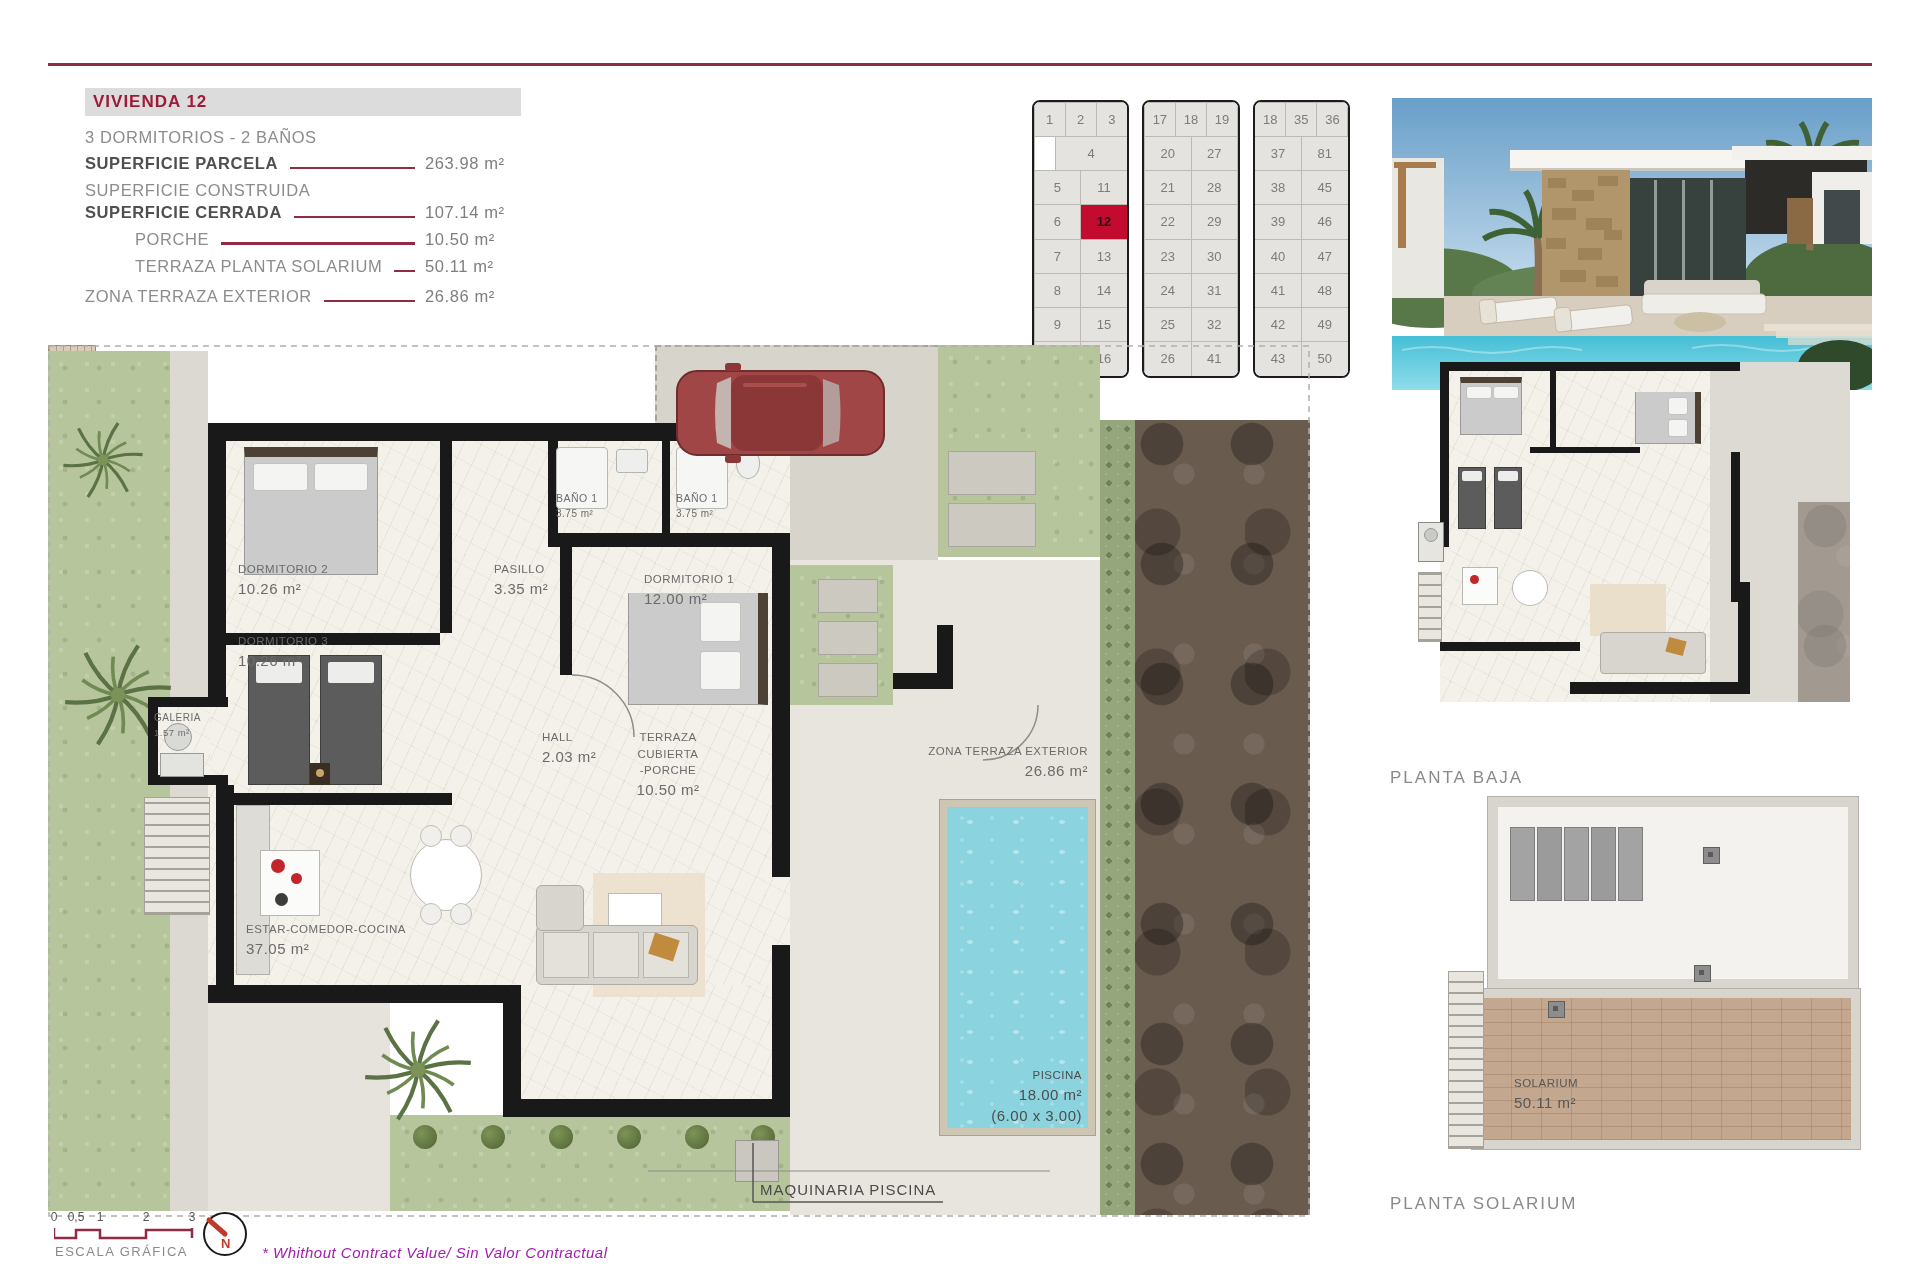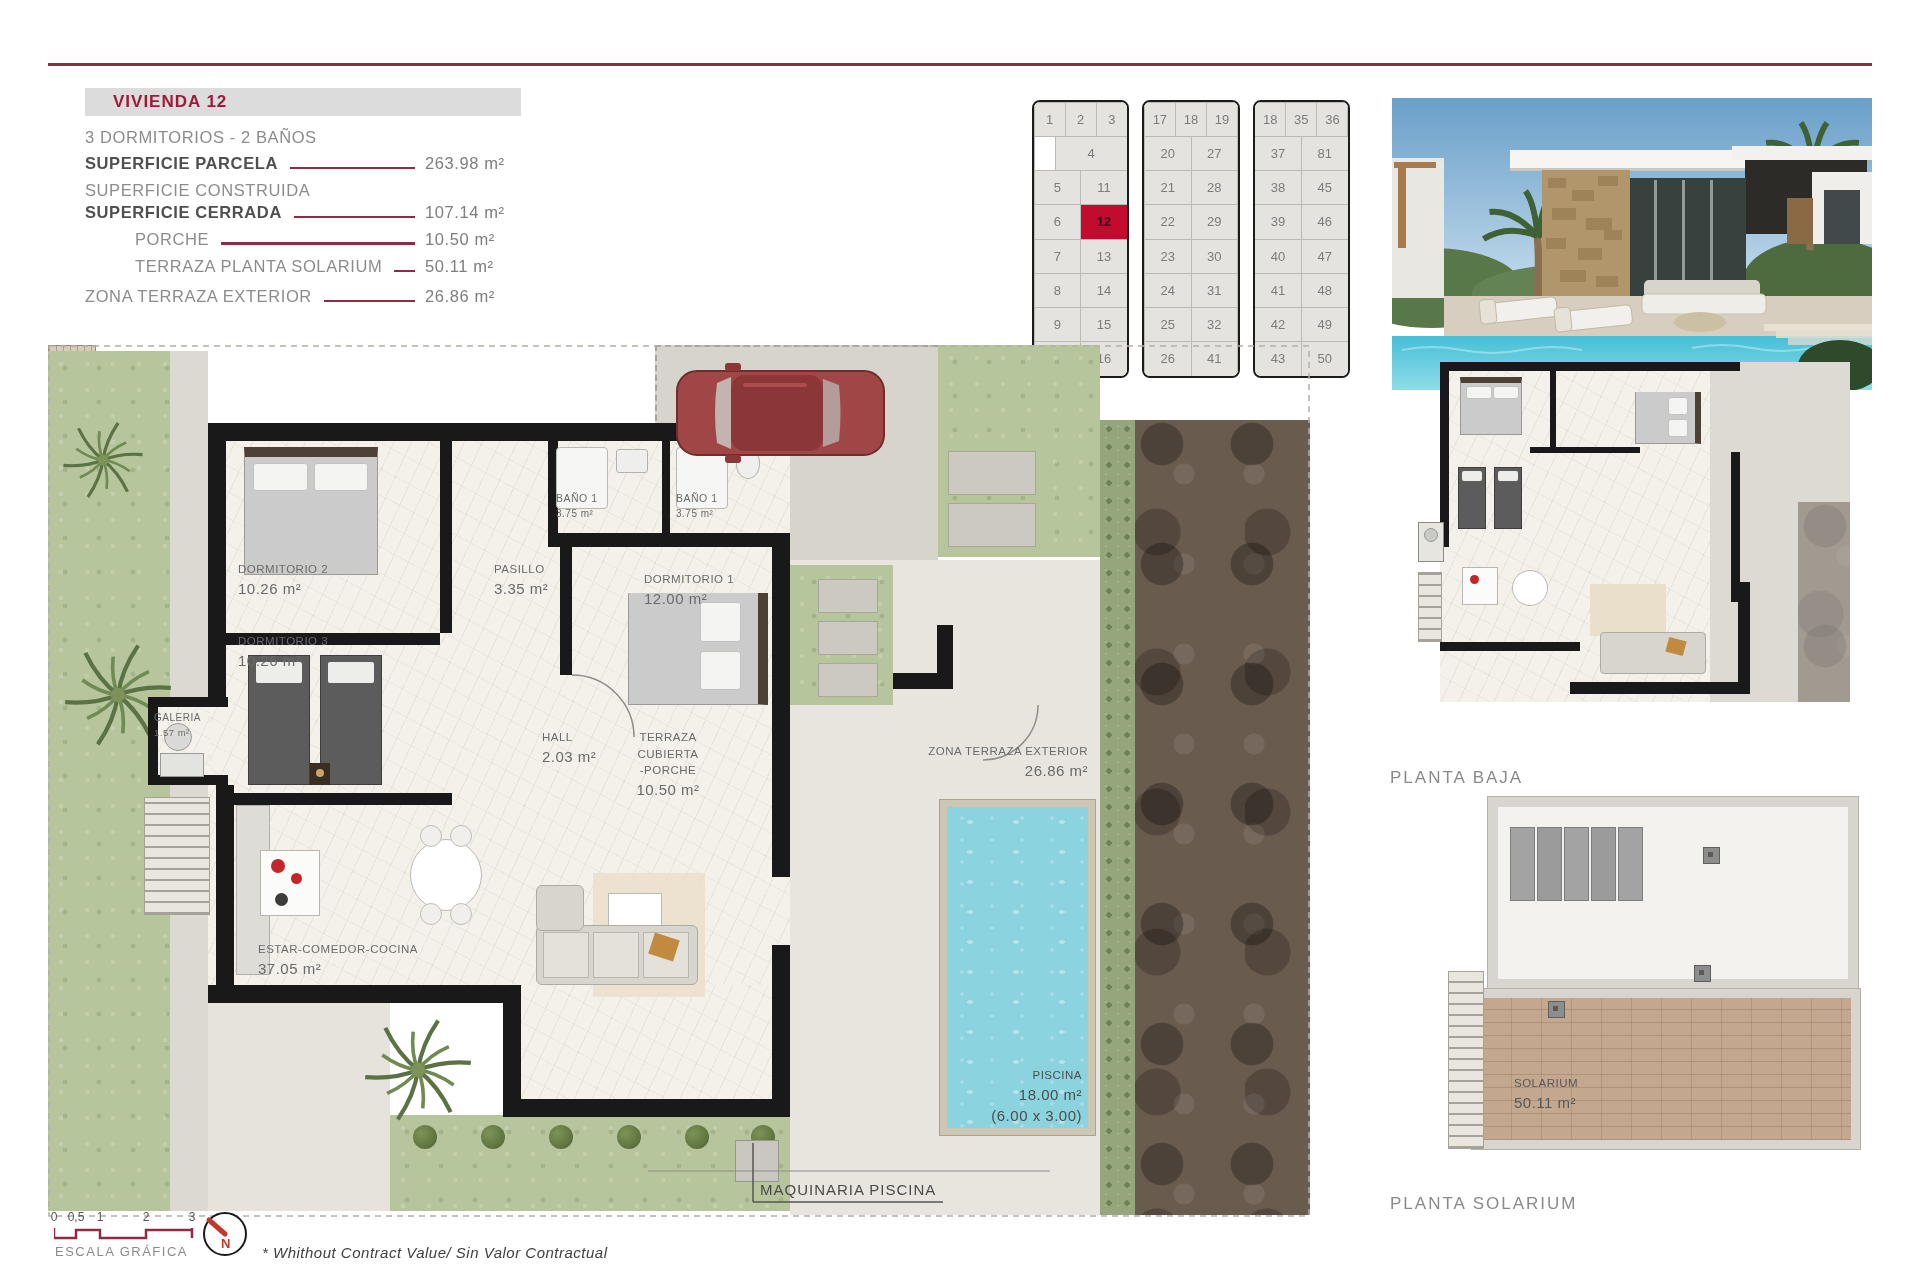--- a/index.html
+++ b/index.html
@@ -16,40 +16,40 @@
   .water{background-color:#8bd4df;background-image:radial-gradient(rgba(255,255,255,.38) 8%,transparent 9%),radial-gradient(rgba(255,255,255,.22) 10%,transparent 11%);background-size:46px 30px,30px 22px;}
   .wood{background-color:#c4a78f;background-image:repeating-linear-gradient(0deg,rgba(120,85,60,.25) 0 1px,transparent 1px 13px),repeating-linear-gradient(90deg,rgba(120,85,60,.22) 0 1px,transparent 1px 30px);}
   .hatch{background-color:#e8e6df;background-image:repeating-linear-gradient(0deg,#a5a299 0 2px,transparent 2px 11px);border:1px solid #a5a299;box-sizing:border-box;}
   .closet{background:#d9cdb9;background-image:repeating-linear-gradient(90deg,rgba(110,95,70,.4) 0 1px,transparent 1px 7px);border:1px solid #968b78;box-sizing:border-box;}
   .stone{background:#ccc9c0;border:1px solid #a9a69d;box-sizing:border-box;}
   .shrub{width:24px;height:24px;border-radius:50%;background:radial-gradient(circle at 35% 35%,#7d9456,#4f6234);position:absolute;}
   .rlabel{position:absolute;font-size:11.5px;line-height:1.45;color:#6b6b6b;letter-spacing:.5px;white-space:nowrap;}
   .rlabel .a{font-size:15px;}
   
   .info{position:absolute;left:85px;top:88px;width:436px;}
-  .info-title{background:#dcdcdc;color:#9d1b38;font-weight:bold;font-size:17px;letter-spacing:1px;padding:4px 28px;}
+  .info-title{background:#dcdcdc;color:#9d1b38;font-weight:bold;font-size:17px;letter-spacing:1px;padding:4px 8px;}
   .spec-row{display:flex;align-items:baseline;font-size:16.5px;letter-spacing:.6px;color:#8c8c8c;margin-top:7px;}
   .spec-row .strong{color:#4f4f4f;font-weight:bold;}
   .spec-line{flex:1;border-bottom:2px solid #8f2b42;margin:0 10px 5px 12px;}
   .spec-value{width:96px;text-align:left;color:#7e7e7e;}
   .indent{padding-left:50px;}
   .total-bar{display:flex;align-items:baseline;background:#dcdcdc;margin-top:12px;padding:4px 0 4px 12px;font-size:16.5px;}
   .total-bar .spec-label{color:#9d1b38;font-weight:bold;letter-spacing:.6px;}
   .total-bar .spec-value{color:#9d1b38;font-weight:bold;}
   
   .grid{position:absolute;left:1032px;top:100px;width:318px;height:278px;display:flex;gap:13px;}
   .grid-block{flex:1;border:2px solid #1c1c1c;border-radius:8px;display:flex;flex-direction:column;overflow:hidden;background:#fff;}
   .grid-row{flex:1;display:flex;}
   .grid-cell{flex:1;border:1px solid #bcbab5;margin:-0.5px;background:#e4e3e0;display:flex;align-items:center;justify-content:center;font-size:13px;color:#7c7c7c;}
   .grid-cell.hl{background:#c30b2f;color:#2b0d15;font-weight:bold;}
   .grid-cell.notch{flex:0 0 20px;background:#fff;}
   
   .cap{position:absolute;font-size:17px;color:#8a8a8a;letter-spacing:2px;}
   .small-cap{position:absolute;font-size:12px;color:#6f6f6f;letter-spacing:1px;border-bottom:1px solid #8a8a8a;padding-bottom:2px;}
-  .foot-note{position:absolute;font-size:15px;font-style:italic;color:#404040;letter-spacing:.5px;}
+  .foot-note{position:absolute;font-size:15px;font-style:italic;color:#a21caf;letter-spacing:.5px;}
   .tick{position:absolute;transform:translateX(-50%);font-size:12px;color:#555;}
   .bedD{position:absolute;background:#cbcbcb;border:1px solid #9a9a96;border-top:10px solid #4d4035;box-sizing:border-box;}
   .bedD i{position:absolute;top:5%;width:40%;height:22%;background:#f4f4f2;border:1px solid #c2c2be;border-radius:3px;}
   .bedS{position:absolute;background:#5c5c5c;border:1px solid #3e3e3e;box-sizing:border-box;}
   .bedS i{position:absolute;left:12%;top:5%;width:76%;height:16%;background:#ededeb;border-radius:2px;}
 </style>
 </head>
 <body>
 
 <svg width="0" height="0" style="position:absolute" aria-hidden="true">
@@ -465,21 +465,21 @@
     <span class="a">12.00 m²</span>
   </div>
   <div class="rlabel" style="left:106px;top:366px;font-size:10px;">
     <span>GALERIA</span><br>
     <span class="a" style="font-size:9.5px;">1.57 m²</span>
   </div>
   <div class="rlabel" style="left:494px;top:384px;">
     <span>HALL</span><br>
     <span class="a">2.03 m²</span>
   </div>
-  <div class="rlabel" style="left:210px;top:576px;margin-top:20px;">
+  <div class="rlabel" style="left:198px;top:576px;">
     <span>ESTAR-COMEDOR-COCINA</span><br>
     <span class="a">37.05 m²</span>
   </div>
   <div class="rlabel" style="left:560px;top:384px;width:120px;text-align:center;white-space:normal;">
     <span>TERRAZA CUBIERTA</span><br>
     <span>-PORCHE</span><br>
     <span class="a">10.50 m²</span>
   </div>
   <div class="rlabel" style="left:870px;top:398px;width:170px;text-align:right;">
     <span>ZONA TERRAZA EXTERIOR</span><br>

